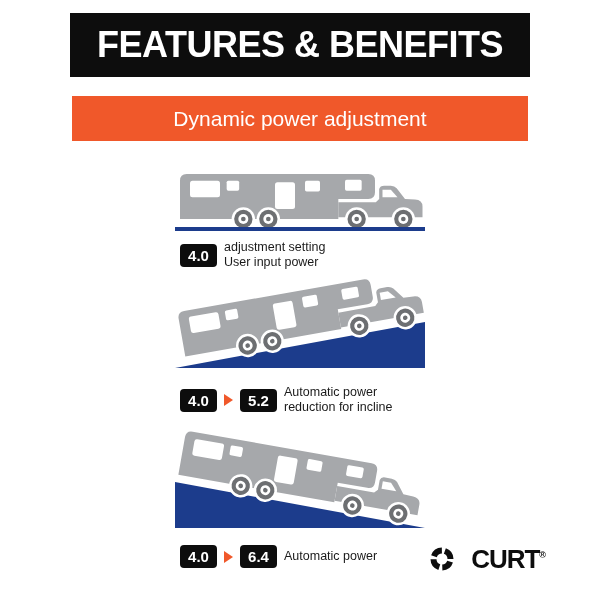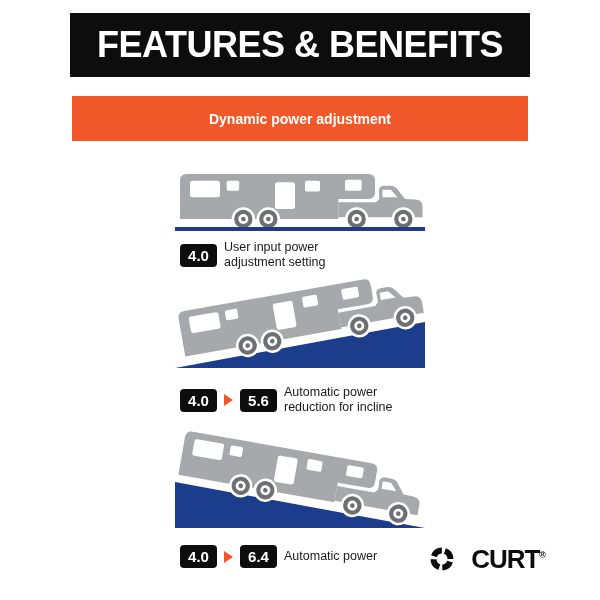--- a/index.html
+++ b/index.html
@@ -5,21 +5,21 @@
   * { margin:0; padding:0; box-sizing:border-box; }
   html,body { width:600px; height:600px; background:#ffffff; font-family:"Liberation Sans", sans-serif; }
   .canvas { position:relative; width:600px; height:600px; background:#ffffff; overflow:hidden; }
 
   .black-banner { position:absolute; left:70px; top:13px; width:460px; height:64px;
     background:#0d0d0d; display:flex; align-items:center; justify-content:center; }
   .black-banner .title { color:#ffffff; font-size:36px; font-weight:bold; letter-spacing:-0.5px; white-space:nowrap; }
 
   .orange-banner { position:absolute; left:72px; top:96px; width:456px; height:45px;
     background:#f0582a; display:flex; align-items:center; justify-content:center; }
-  .orange-banner .subtitle { color:#ffffff; font-size:14px; font-weight:bold; white-space:nowrap;text-align:right; }
+  .orange-banner .subtitle { color:#ffffff; font-size:21px; font-weight:normal; white-space:nowrap;text-align:right; }
 
   .rig { position:absolute; width:250px; height:74px; }
   .rig svg { display:block; width:250px; height:74px; }
   .rig.incline { transform:rotate(-10deg); }
   .rig.decline { transform:rotate(10deg); }
 
   .ground-line { position:absolute; left:175px; top:227px; width:250px; height:4px; background:#1c3c8c; }
   .slope { position:absolute; left:175px; width:250px; height:46px; background:#1c3c8c; }
   .slope.up   { top:322px; clip-path:polygon(0 100%, 100% 100%, 100% 0); }
   .slope.down { top:482px; clip-path:polygon(0 0, 100% 100%, 0 100%); }
@@ -87,35 +87,35 @@
 
   <div class="rig" style="left:175px; top:162px;">
     <svg viewBox="0 0 300 88">
         <use href="#rig-shape"></use>
       </svg>
   </div>
   <div class="ground-line"></div>
   <div class="caption" style="top:240px;">
     <span class="badge">4.0</span>
     <div class="cap-text">
+      <div>adjustment setting</div>
       <div>User input power</div>
-      <div>adjustment setting</div>
     </div>
   </div>
 
   <div class="slope up"></div>
   <div class="rig incline" style="left:175px; top:279px;">
     <svg viewBox="0 0 300 88">
         <use href="#rig-shape"></use>
       </svg>
   </div>
   <div class="caption" style="top:385px;">
     <span class="badge">4.0</span>
     <span class="arrow"></span>
-    <span class="badge">5.6</span>
+    <span class="badge">5.2</span>
     <div class="cap-text">
       <div>Automatic power</div>
       <div>reduction for incline</div>
     </div>
   </div>
 
   <div class="slope down"></div>
   <div class="rig decline" style="left:175px; top:439px;">
     <svg viewBox="0 0 300 88">
         <use href="#rig-shape"></use>

